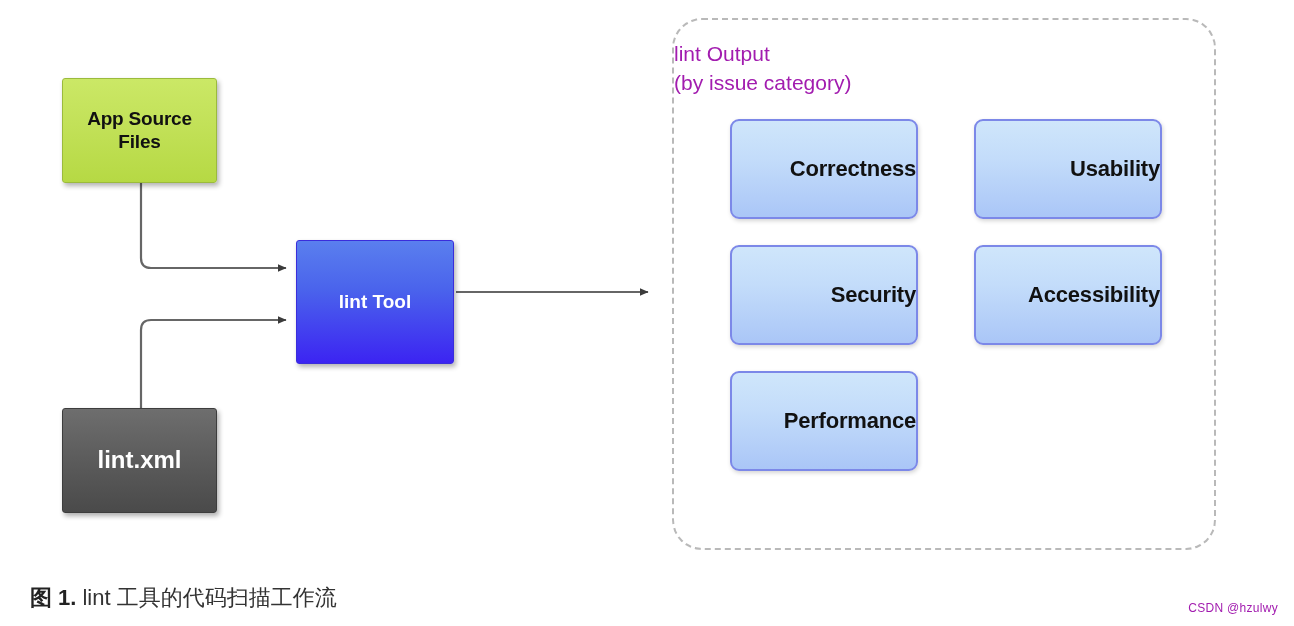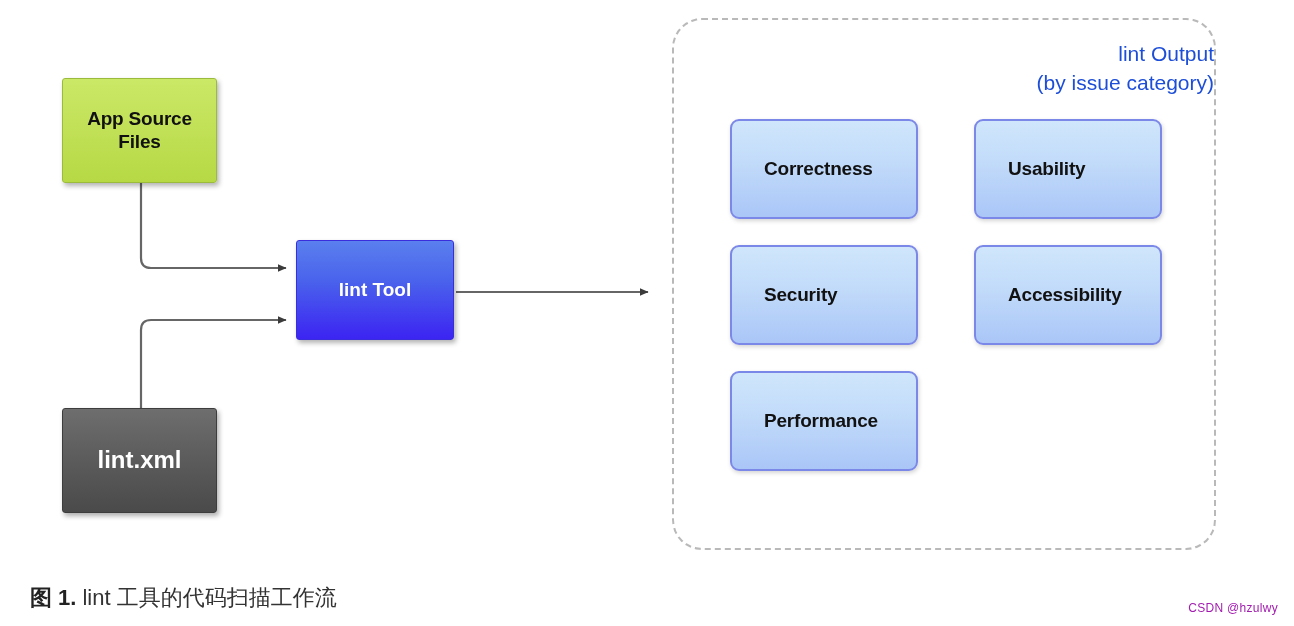--- a/index.html
+++ b/index.html
@@ -71,21 +71,21 @@
     font-size: 24px;
     font-weight: bold;
     box-shadow: 2px 3px 5px rgba(0,0,0,0.32);
   }
 
   
   .node-tool {
     left: 296px;
     top: 240px;
     width: 158px;
-    height: 100px;
+    height: 124px;
     background: linear-gradient(180deg, #5a7fee 0%, #4a63ec 40%, #3c24f2 100%);
     border: 1px solid #3a2ddb;
     color: #ffffff;
     font-size: 19px;
     font-weight: bold;
     box-shadow: 2px 3px 5px rgba(0,0,0,0.30);
   }
 
   
   .output-panel {
@@ -98,22 +98,22 @@
     border: 2px dashed #b9b9b9;
     border-radius: 30px;
     background: #ffffff;
   }
 
   .panel-title {
     position: absolute;
     left: 0;
     top: 20px;
     width: 100%;
-    text-align: right;
-    color: #1d4ed8;
+    text-align: left;
+    color: #a21caf;
     font-size: 21px;
     line-height: 1.36;
     font-weight: normal;
     white-space: pre-line;
   }
 
   .category-grid {
     position: absolute;
     left: 56px;
     top: 99px;
@@ -122,27 +122,27 @@
     grid-template-columns: 188px 188px;
     grid-template-rows: 100px 100px 100px;
     column-gap: 56px;
     row-gap: 26px;
   }
 
   .category-box {
     box-sizing: border-box;
     display: flex;
     align-items: center;
-    justify-content: flex-start;
+    justify-content: flex-end;
     text-align: center;
     border-radius: 9px;
     background: linear-gradient(180deg, #cfe6fb 0%, #c3dcfa 40%, #aac6f7 100%);
     border: 2px solid #7c88e8;
     color: #111111;
-    font-size: 19px;
+    font-size: 22px;
     font-weight: bold;
     letter-spacing: -0.2px;
     box-shadow: 1px 2px 4px rgba(0,0,0,0.17);
     padding-left: 32px;
   }
 
   
   .caption {
     position: absolute;
     left: 30px;

